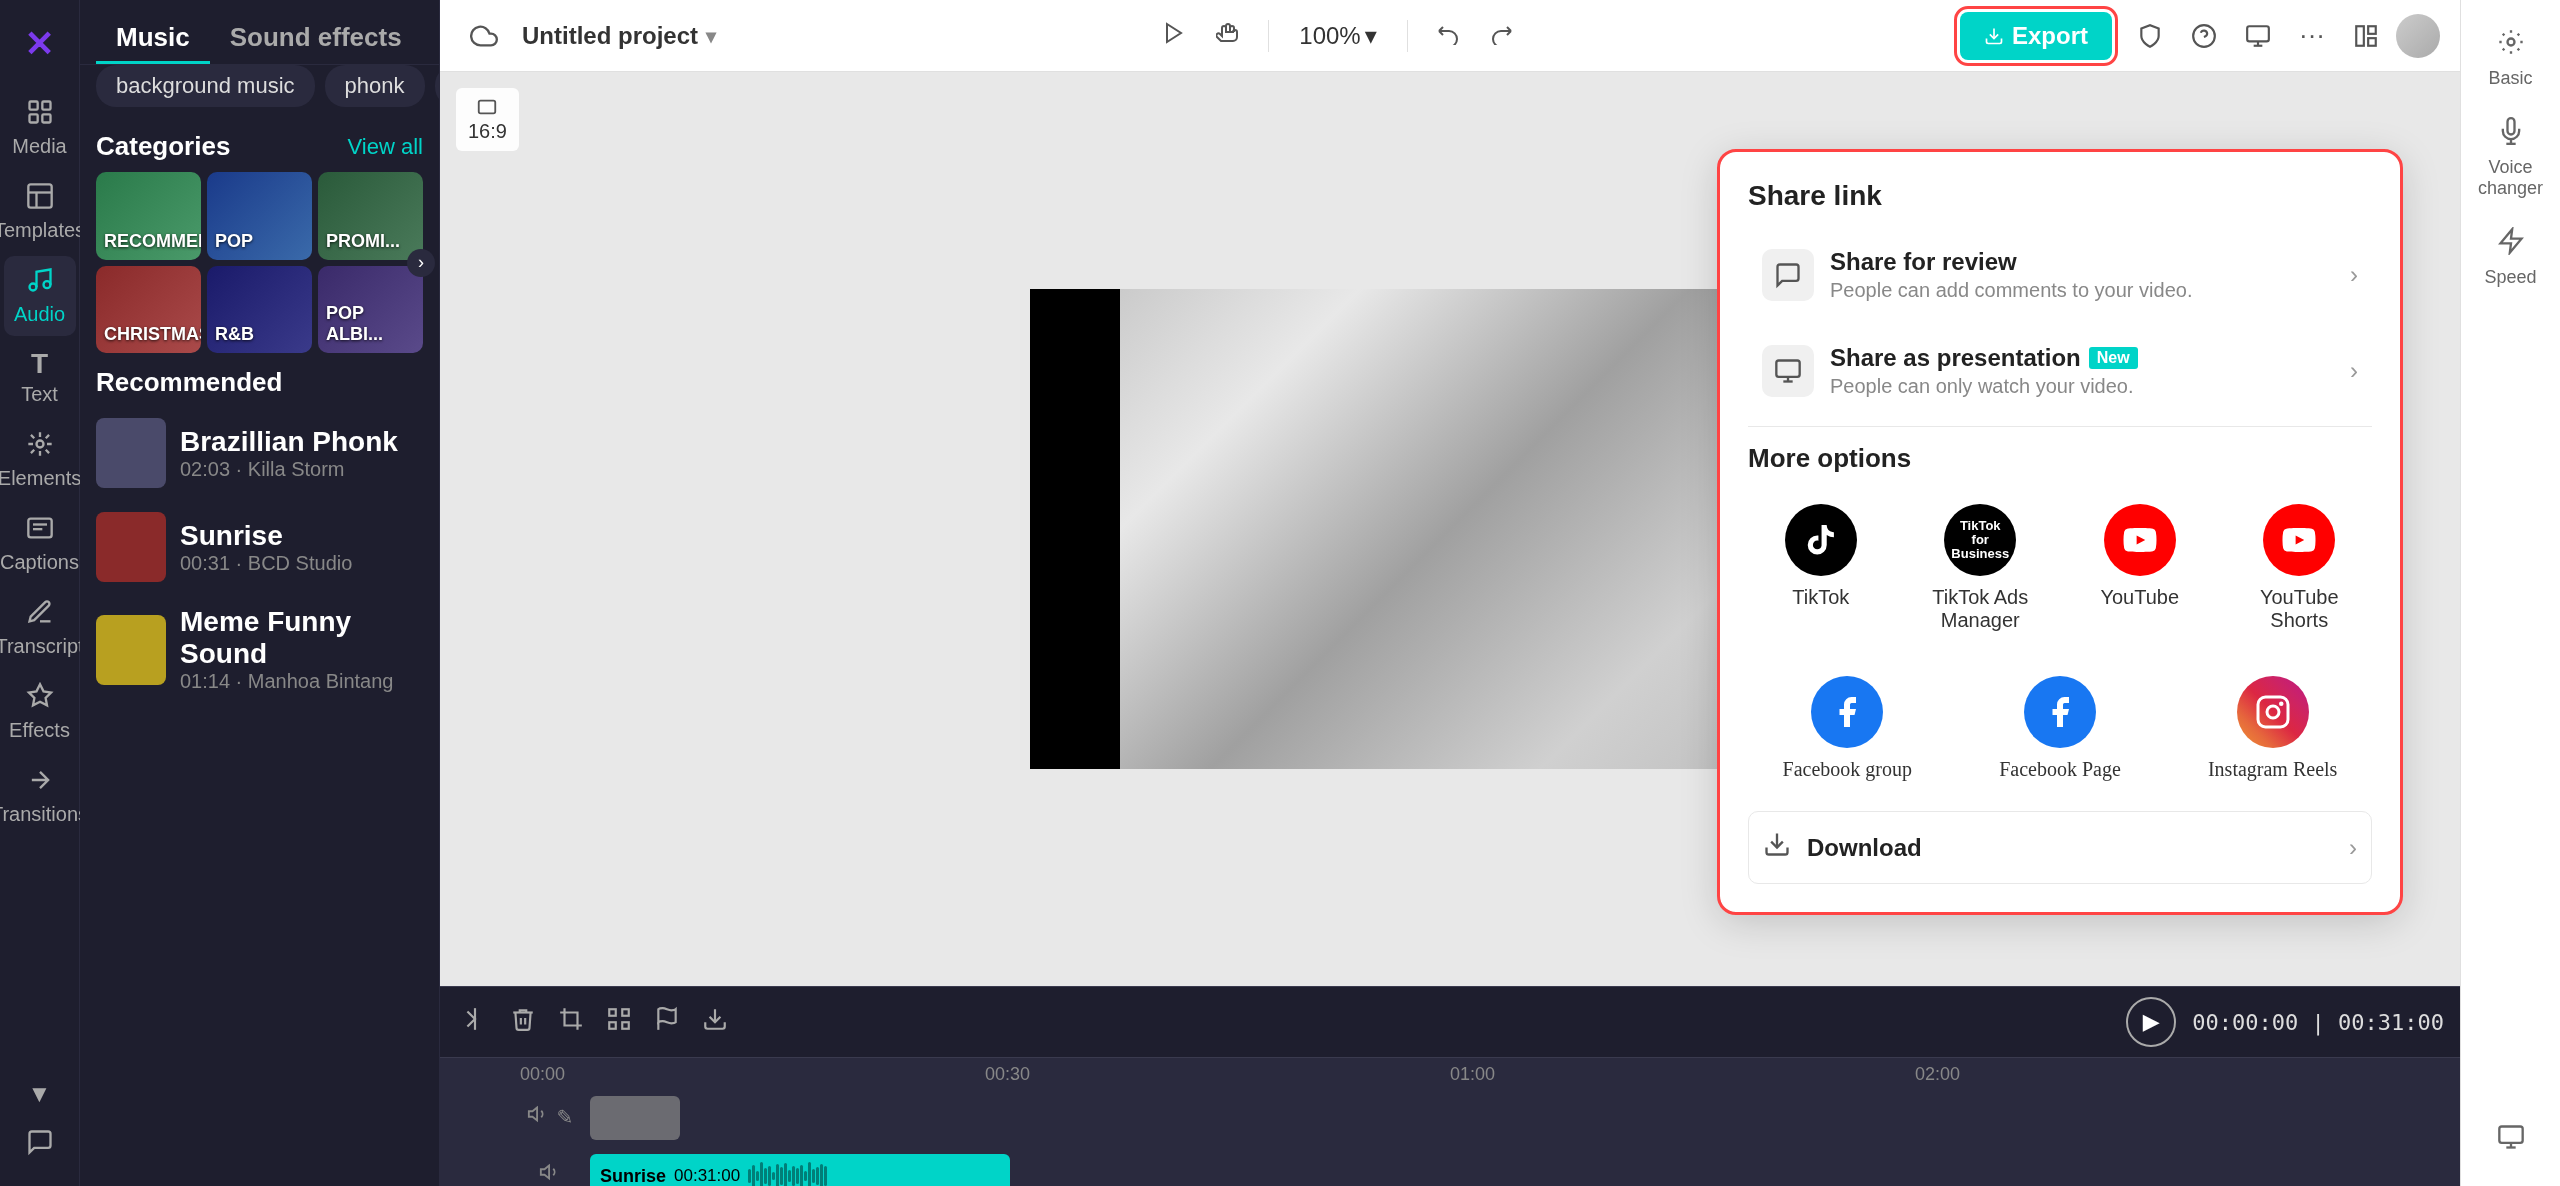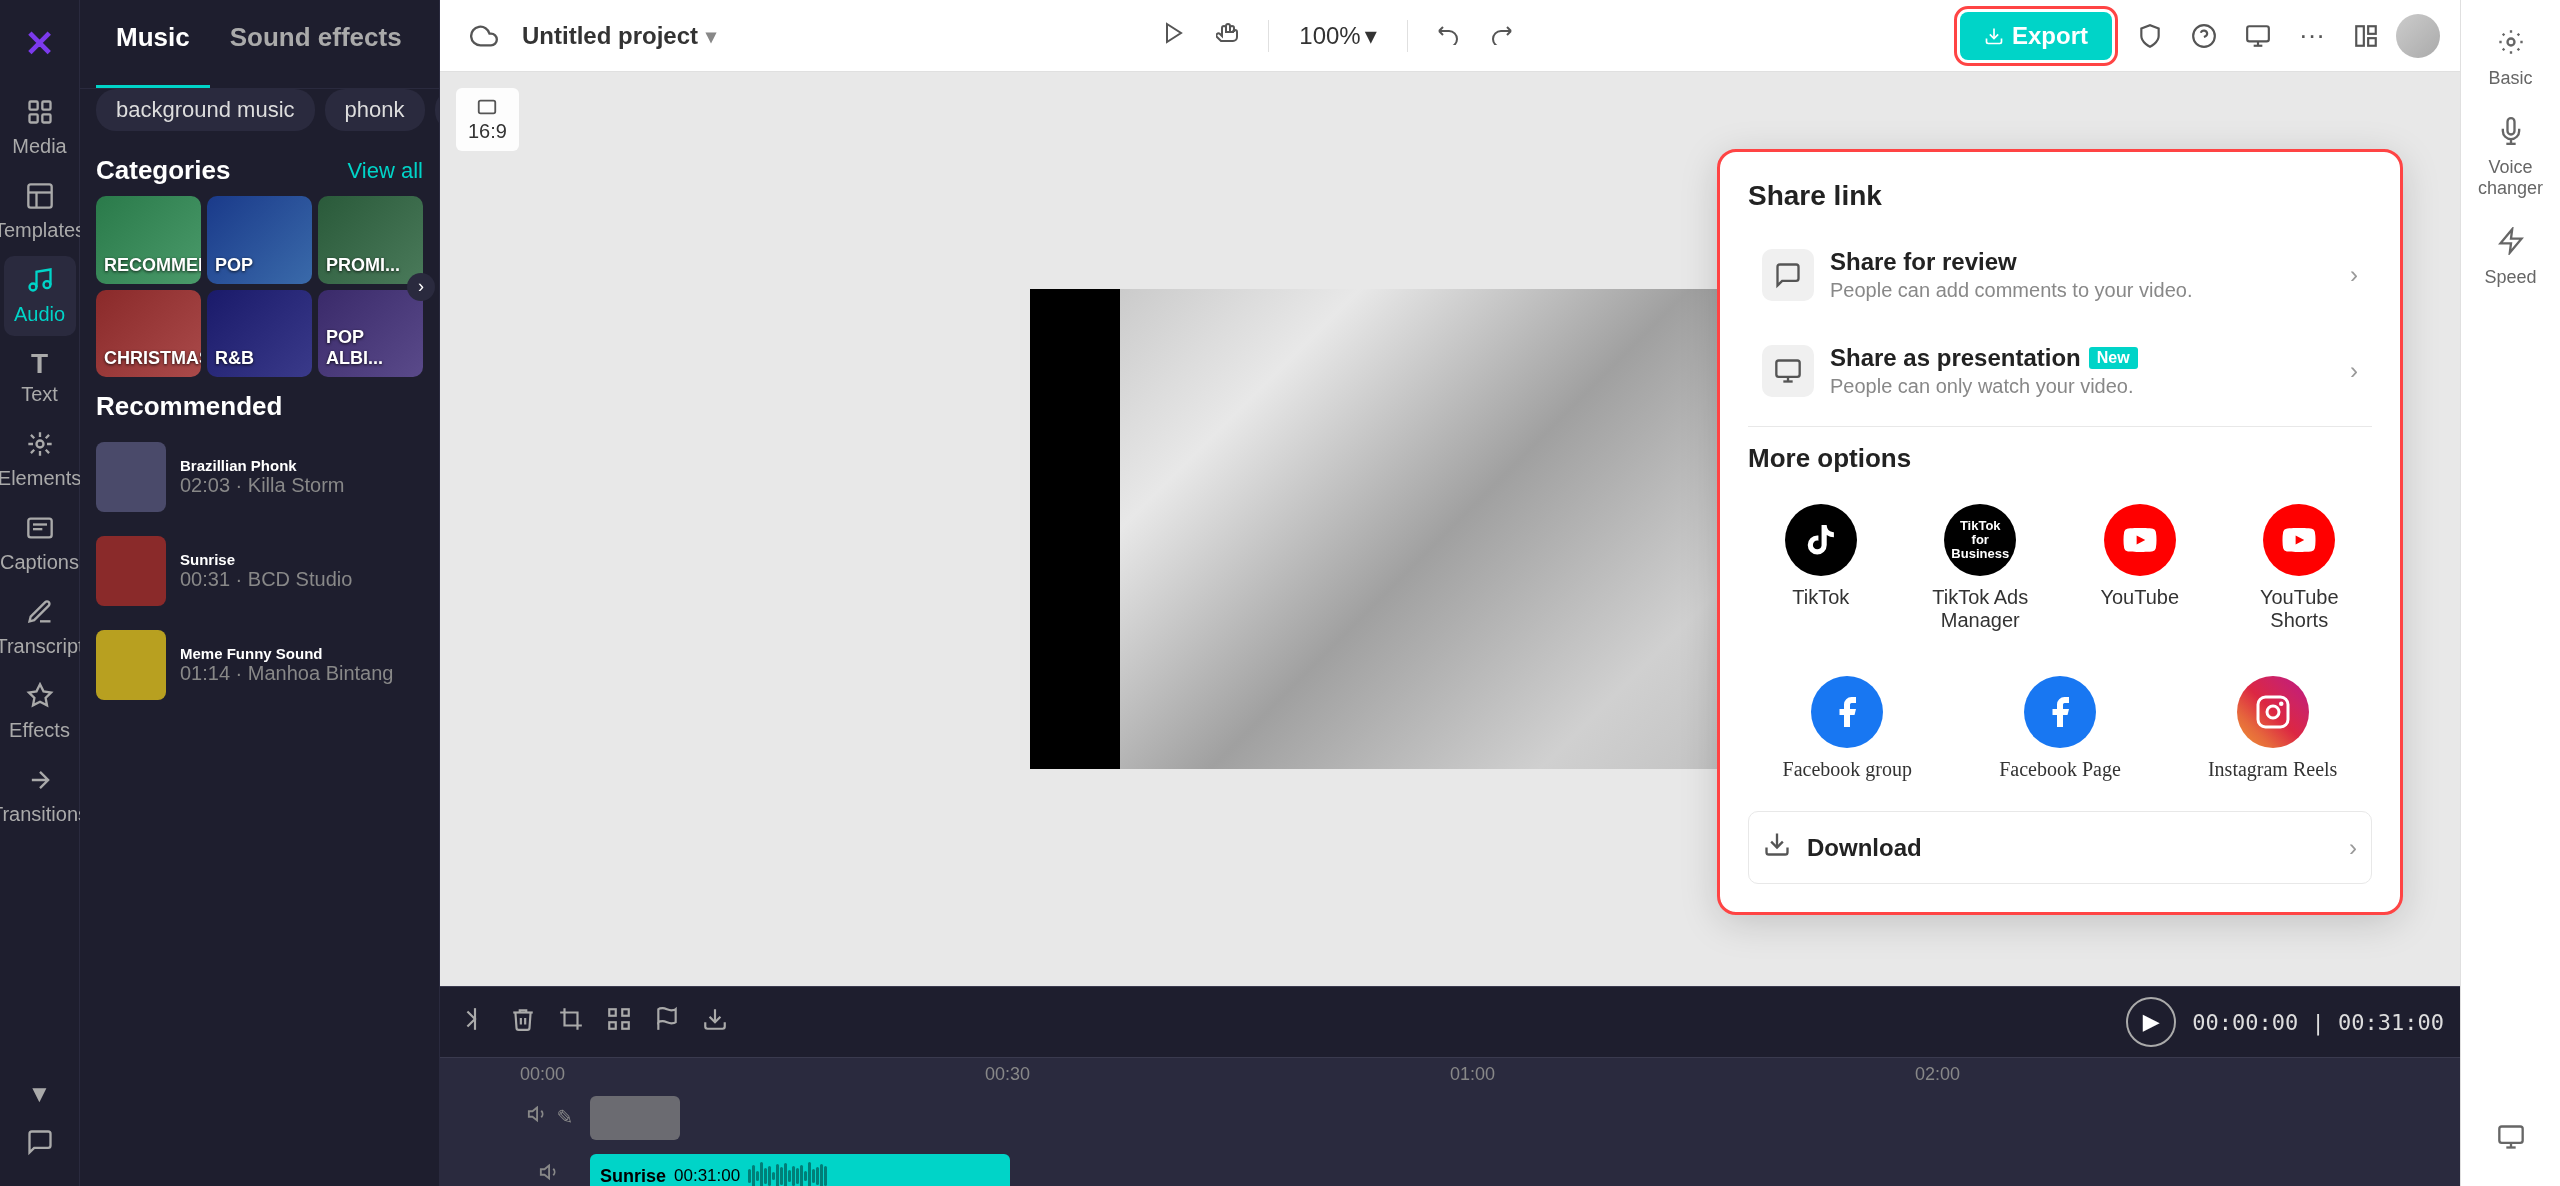--- a/index.html
+++ b/index.html
@@ -44,21 +44,21 @@
       border-right: 1px solid #2a2a3e;
       flex-shrink: 0;
       overflow: hidden;
     }
     .music-tabs {
       display: flex;
       padding: 0 16px;
       border-bottom: 1px solid #2a2a3e;
     }
     .music-tab {
-      padding: 22px 20px 32px;
+      padding: 22px 20px 8px;
       font-size: 26px;
       font-weight: 600;
       color: #aaa;
       cursor: pointer;
       border-bottom: 3px solid transparent;
     }
     .music-tab.active {
       color: #fff;
       border-bottom: 3px solid #00d4c8;
     }
@@ -167,21 +167,21 @@
       cursor: pointer;
     }
     .track-thumb {
       width: 70px;
       height: 70px;
       border-radius: 8px;
       flex-shrink: 0;
       overflow: hidden;
     }
     .track-info { flex: 1; }
-    .track-name { font-size: 15px; font-weight: 600; color: #fff; }
+    .track-name { font-size: 28px; font-weight: 600; color: #fff; }
     .track-meta { font-size: 20px; color: #888; }
 
     
     .main-content {
       flex: 1;
       display: flex;
       flex-direction: column;
       background: #f0f0f0;
       overflow: hidden;
     }

